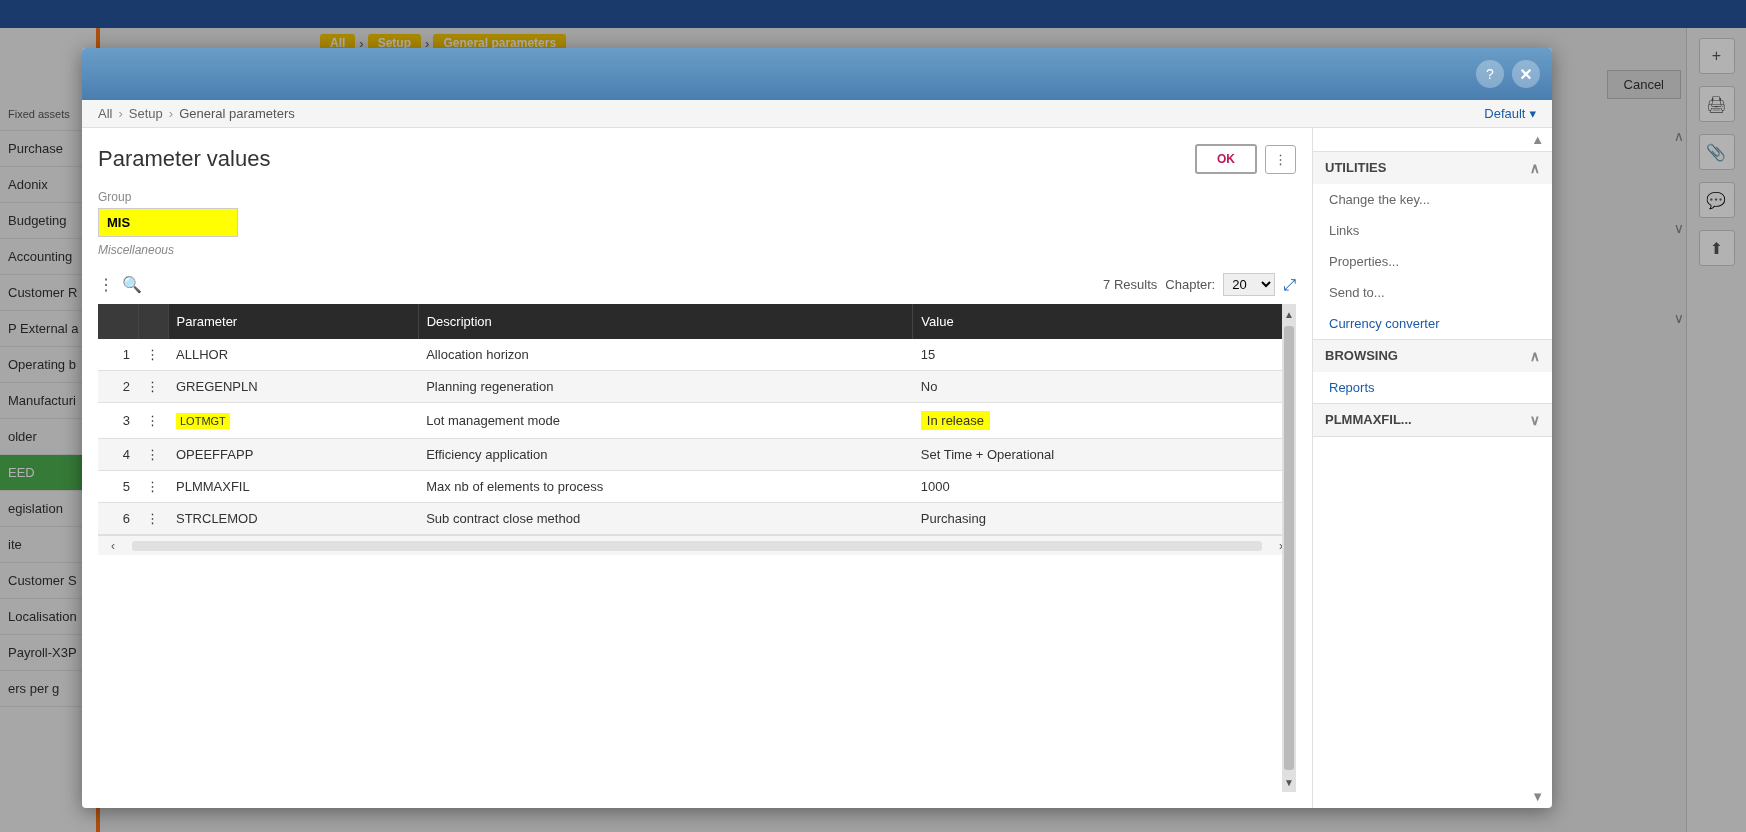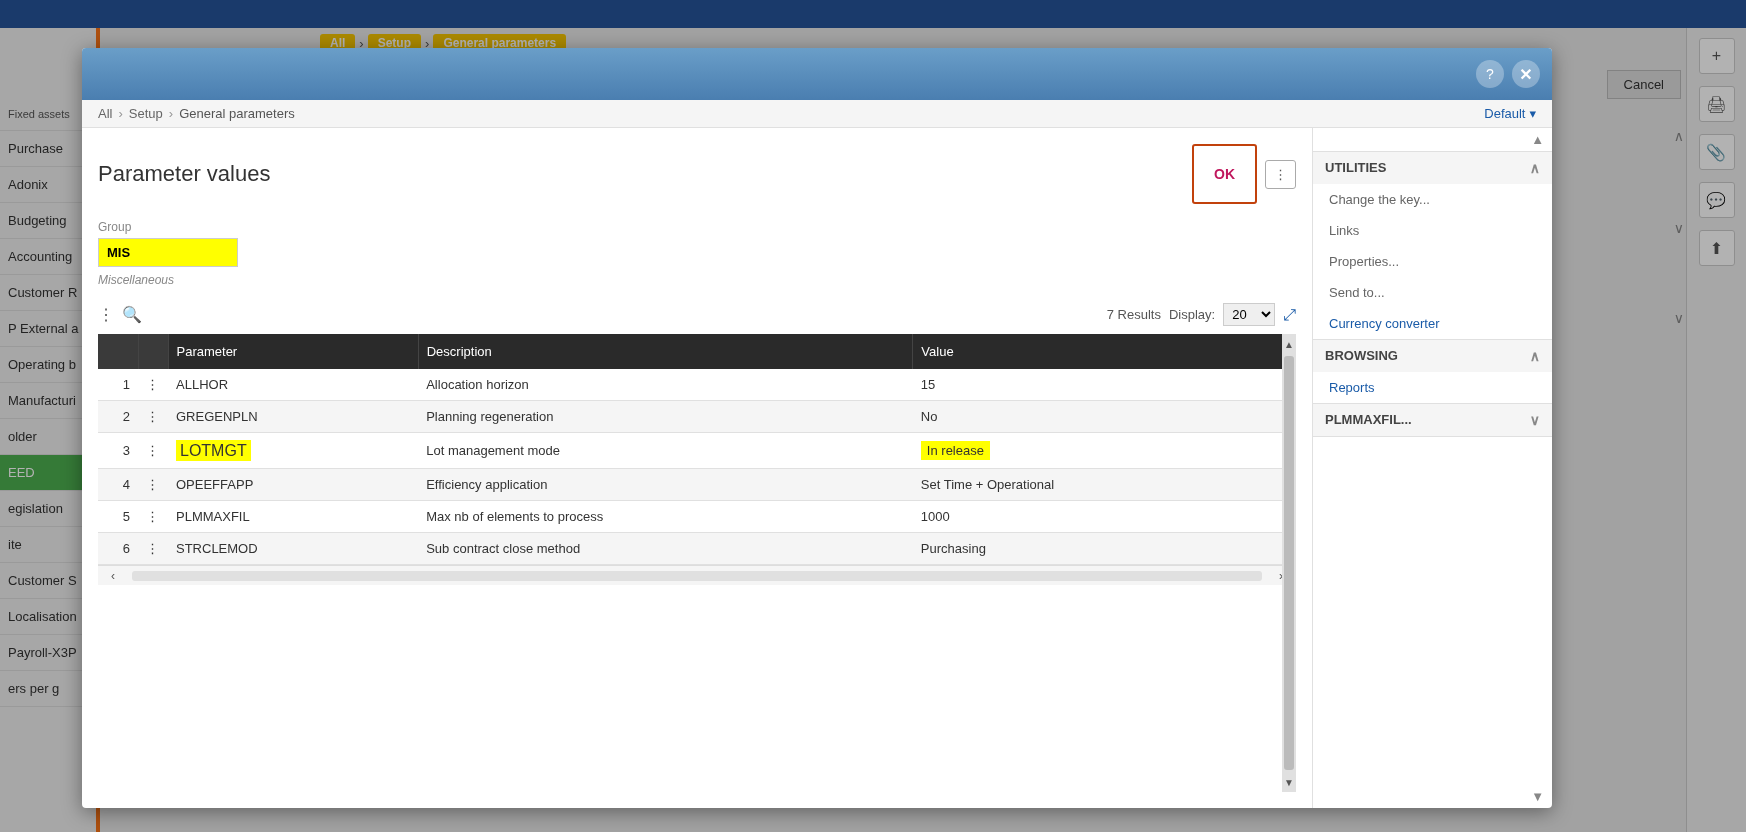--- a/index.html
+++ b/index.html
@@ -203,25 +203,25 @@
       color: #333;
     }
 
     .title-actions {
       display: flex;
       gap: 8px;
       align-items: center;
     }
 
     .ok-btn {
-      border: 2px solid #c2410c;
+      border: 2px solid #a3a3a3;
       color: #c0175d;
       background: white;
-      padding: 20px 20px;
-      font-size: 14px;
+      padding: 6px 20px;
+      font-size: 12px;
       font-weight: bold;
       cursor: pointer;
       border-radius: 3px;
     }
 
     .more-btn {
       border: 1px solid #aaa;
       background: white;
       padding: 6px 8px;
       cursor: pointer;
@@ -352,21 +352,21 @@
       color: #888;
       text-align: right;
     }
 
     .td-dots {
       color: #555;
       cursor: pointer;
     }
 
     .td-param {
-      font-size: 16px;
+      font-size: 11px;
     }
 
     .td-param.highlighted {
       background: #ffff00;
       padding: 2px 4px;
     }
 
     .td-value.highlighted {
       background: #ffff00;
       padding: 2px 6px;
@@ -606,21 +606,21 @@
           <input class="field-input highlighted" value="MIS" style="width: 140px;" readonly="">
           <span class="field-sub">Miscellaneous</span>
         </div>
       </div>
 
       <div class="table-toolbar">
         <span class="toolbar-dots">⋮</span>
         <span class="toolbar-search">🔍</span>
         <div class="results-info">
           <span>7 Results</span>
-          <span>Display:</span>
+          <span>Chapter:</span>
           <select class="display-select">
             <option>20</option>
             <option>50</option>
             <option>100</option>
           </select>
           <span class="expand-btn">⤢</span>
         </div>
       </div>
 
       <div class="table-wrapper" style="flex:1;position:relative;">

